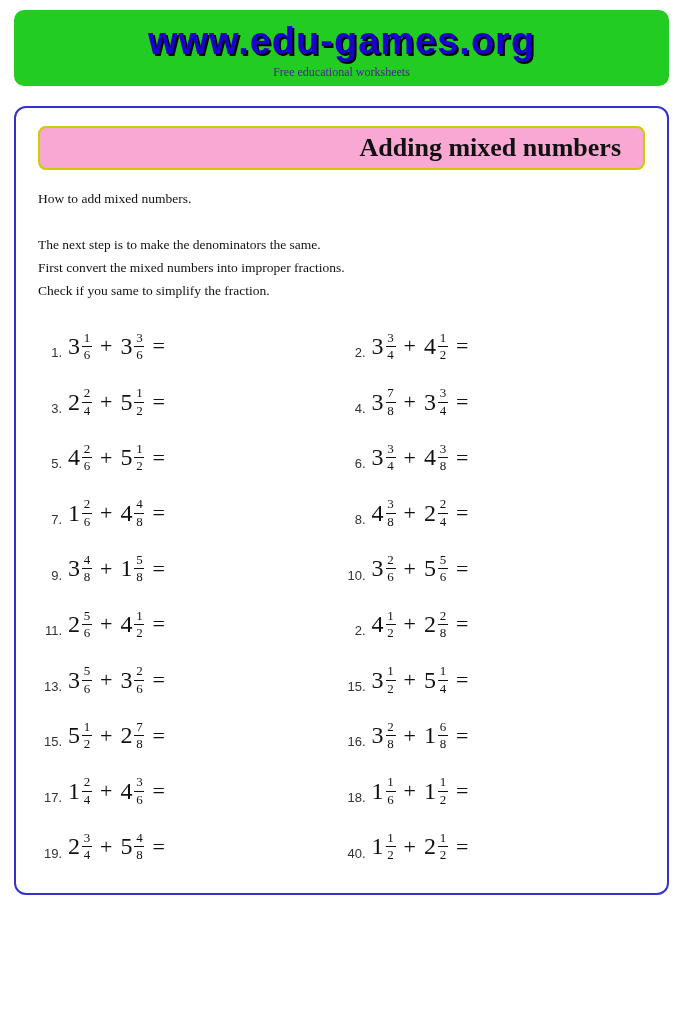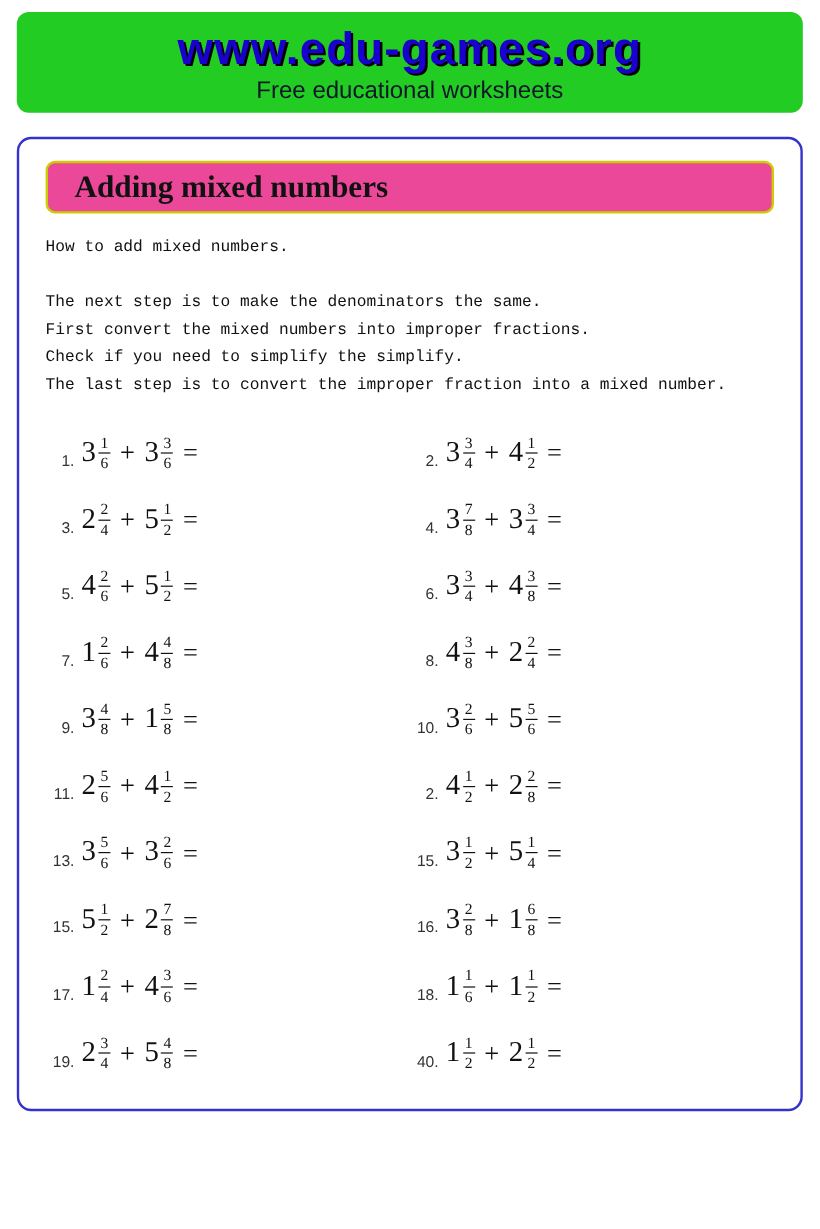--- a/index.html
+++ b/index.html
@@ -18,56 +18,56 @@
     }
     .header-title {
       color: #1a00cc;
       font-size: 38px;
       font-weight: bold;
       font-family: 'Comic Sans MS', cursive, sans-serif;
       text-shadow: 2px 2px 0 #000;
       letter-spacing: 1px;
     }
     .header-subtitle {
-      color: #0f172a;
-      font-size: 20px;
-      font-family: Liberation Sans, sans-serif;
+      color: #4c1d95;
+      font-size: 12px;
+      font-family: Liberation Serif, serif;
       margin-top: 2px;
     }
     .worksheet {
       border: 2.5px solid #3333cc;
       border-radius: 12px;
       margin: 8px 14px 10px 14px;
       padding: 18px 22px 18px 22px;
       background: #fff;
     }
     .page-title-box {
       border: 2.5px solid #cccc00;
-      background: #ec4899;
+      background: #f9a8d4;
       border-radius: 8px;
       display: inline-block;
       padding: 5px 22px;
       margin-bottom: 18px;
       margin-left: auto;
       margin-right: auto;
-      text-align: left;
+      text-align: right;
       width: 100%;
     }
     .page-title-text {
       font-size: 26px;
       font-weight: bold;
       color: #111;
       font-family: 'Comic Sans MS', cursive;
     }
     .instructions {
       font-size: 13.5px;
       color: #111;
       margin-bottom: 16px;
       line-height: 1.7;
-      font-family: Liberation Mono, monospace;
+      font-family: Liberation Serif, serif;
     }
     .instructions p {
       margin: 0;
     }
     .problems-grid {
       display: grid;
       grid-template-columns: 1fr 1fr;
       row-gap: 0px;
       column-gap: 0px;
     }
@@ -140,22 +140,21 @@
     <div class="page-title-box">
       <span class="page-title-text">Adding mixed numbers</span>
     </div>
   </div>
 
   <div class="instructions">
     <p>How to add mixed numbers.</p>
     <p>&nbsp;</p>
     <p>The next step is to make the denominators the same.</p>
     <p>First convert the mixed numbers into improper fractions.</p>
-    <p>Check if you need to simplify the simplify.</p>
-    <p>The last step is to convert the improper fraction into a mixed number.</p>
+    <p>Check if you same to simplify the fraction.</p>
   </div>
 
   <div class="problems-grid" id="problems-grid">
   <div class="problem">
     <span class="problem-num">1.</span>
     <span class="mixed-num">
       <span class="whole">3</span>
       <span class="fraction">
         <span class="numer">1</span>
         <span class="denom">6</span>

